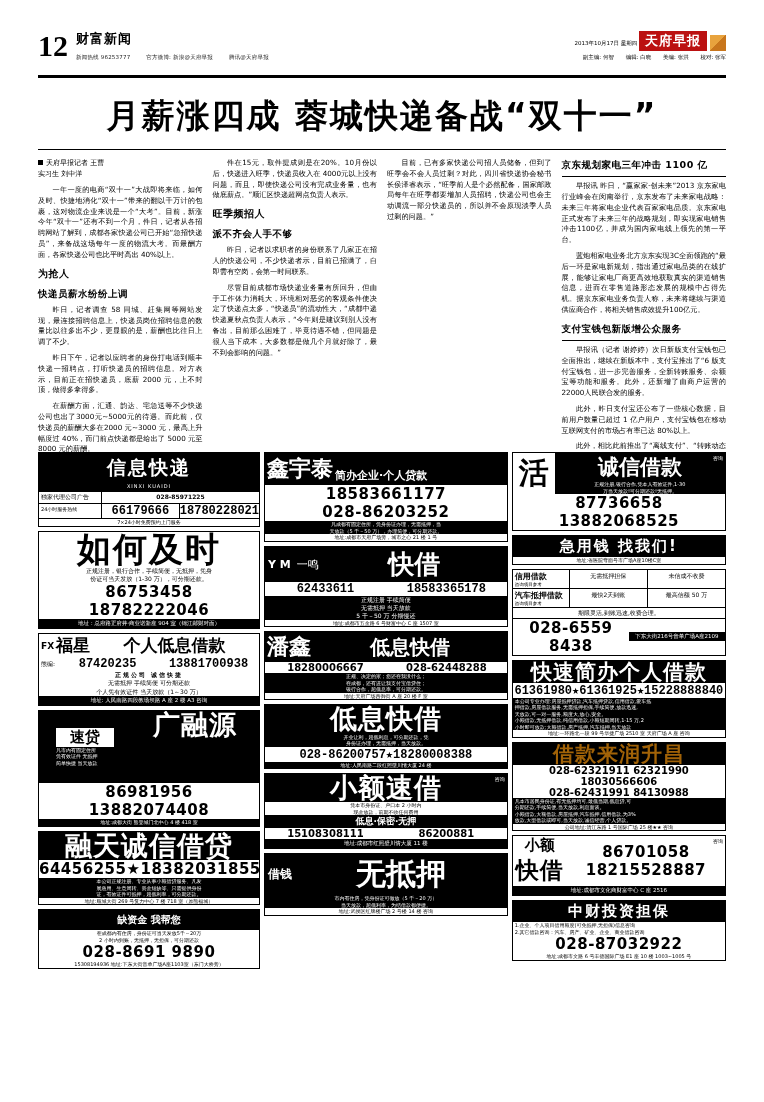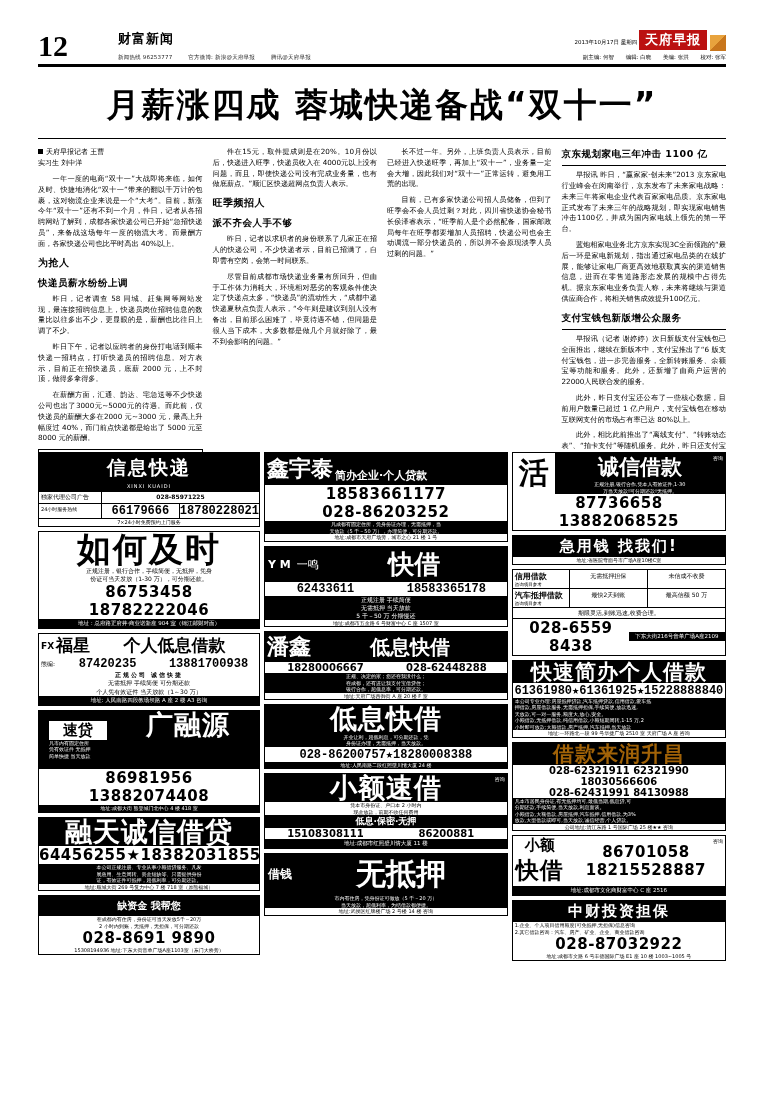--- a/index.html
+++ b/index.html
@@ -1,21 +1,21 @@
 <!DOCTYPE html>
 <html><head>
 <meta charset="utf-8">
 <style>
   html,body{margin:0;padding:0;background:#fff;}
   body{width:764px;height:1102px;font-family:"DejaVu Sans","Liberation Sans",sans-serif;color:#000;}
   .page{position:relative;width:764px;height:1102px;overflow:hidden;background:#fff;}
   .inner{position:absolute;left:38px;top:30px;width:688px;}
 
   
-  .masthead{display:flex;align-items:center;border-bottom:3px solid #000;padding-bottom:3px;gap:42px;}
+  .masthead{display:flex;align-items:flex-end;border-bottom:3px solid #000;padding-bottom:14px;}
   .pgnum{font-family:"Liberation Serif","DejaVu Serif",serif;font-size:30px;font-weight:bold;line-height:1;padding-right:8px;}
   .mh-mid{flex:1;}
   .mh-title{font-size:13px;font-weight:bold;letter-spacing:1px;}
   .mh-sub{font-size:5.5px;color:#222;margin-top:6px;letter-spacing:.2px;}
   .mh-sub span{margin-right:14px;}
   .mh-right{text-align:right;}
   .mh-date{font-size:5.5px;margin-bottom:2px;}
   .mh-logo{display:inline-block;background:#b11;color:#fff;font-size:13px;font-weight:bold;padding:1px 6px;letter-spacing:1px;}
   .mh-flag{display:inline-block;width:16px;height:16px;background:linear-gradient(135deg,#e8a33d 50%,#c8761c 50%);vertical-align:middle;margin-left:3px;}
   .mh-editors{font-size:5.5px;text-align:right;margin-top:3px;}
@@ -114,21 +114,20 @@
 
       <div class="col">
         <p class="t">件在15元，取件提成则是在20%。10月份以后，快递进入旺季，快递员收入在 4000元以上没有问题，而且，即使快递公司没有完成业务量，也有做底薪点。”顺汇区快递超网点负责人表示。</p>
         <div class="sub-h">旺季频招人</div>
         <div class="sub-h2">派不齐会人手不够</div>
         <p class="t">昨日，记者以求职者的身份联系了几家正在招人的快递公司，不少快递者示，目前已招满了，自即需有空岗，会第一时间联系。</p>
         <p class="t">尽管目前成都市场快递业务量有所回升，但由于工作体力消耗大，环境相对恶劣的客观条件使决定了快递点太多，“快递员”的流动性大，“成都中递快递夏秋点负责人表示，“今年则是建议到别人没有备出，目前那么困难了，毕竟待遇不错，但同题是很人当下成本，大多数都是做几个月就好除了，最不到会影响的问题。”</p>
       </div>
 
       <div class="col">
-        <p class="t">长不过一年。另外，上班负责人员表示，目前已经进入快递旺季，再加上“双十一”，业务量一定会大增，因此我们对“双十一”正常运转，避免用工荒的出现。</p>
         <p class="t">目前，已有多家快递公司招人员储备，但到了旺季会不会人员过剩？对此，四川省快递协会秘书长侯泽睿表示，“旺季前人是个必然配备，国家邮政局每年在旺季都要增加人员招聘，快递公司也会主动调流一部分快递员的，所以并不会原现淡季人员过剩的问题。”</p>
       </div>
 
       <div class="col">
         <div class="sub-h2" style="margin-top:0">京东规划家电三年冲击 1100 亿</div>
         <div class="rule" style="margin-bottom:4px"></div>
         <p class="t">早报讯 昨日，“赢家家·创未来”2013 京东家电行业峰会在闵南举行，京东发布了未来家电战略：未来三年将家电企业代表百家家电品质。京东家电正式发布了未来三年的战略规划，即实现家电销售冲击1100亿，并成为国内家电线上领先的第一平台。</p>
         <p class="t">蓝炮相家电业务北方京东实现3C全面领跑的“最后一环是家电新规划，指出通过家电品类的在线扩展，能够让家电厂商更高效地获取真实的渠道销售信息，进而在零售道路形态发展的规模中占得先机。据京东家电业务负责人称，未来将继续与渠道供应商合作，将相关销售成效提升100亿元。</p>
         <div class="sub-h2">支付宝钱包新版增公众服务</div>
         <div class="rule" style="margin-bottom:4px"></div>
@@ -185,21 +184,21 @@
           <div class="ph-md fill">13881700938</div>
         </div>
         <div class="sm" style="font-weight:bold;letter-spacing:2px">正规公司    诚信快捷</div>
         <div class="sm">无需抵押  手续简便  可分期还款</div>
         <div class="sm">个人凭有效证件  当天放款（1～30 万）</div>
         <div class="addr">地址: 人民南路四段教场坝路 A 座 2 楼 A3    咨询</div>
       </div>
 
       <div class="ad inv">
         <div class="flexrow">
-          <div style="width:58px;padding:10px">
+          <div style="width:58px;padding:17px">
             <div style="font-size:15px;font-weight:bold;background:#fff;color:#000;text-align:center">速贷</div>
             <div class="xsm" style="text-align:left">凡市内有固定住所</div>
             <div class="xsm" style="text-align:left">凭有效证件  无抵押</div>
             <div class="xsm" style="text-align:left">简单快捷  当天放款</div>
           </div>
           <div class="fill">
             <div class="giant2" style="color:#fff">广融源</div>
           </div>
         </div>
         <div class="ph-lg" style="background:#fff;color:#000">86981956</div>

